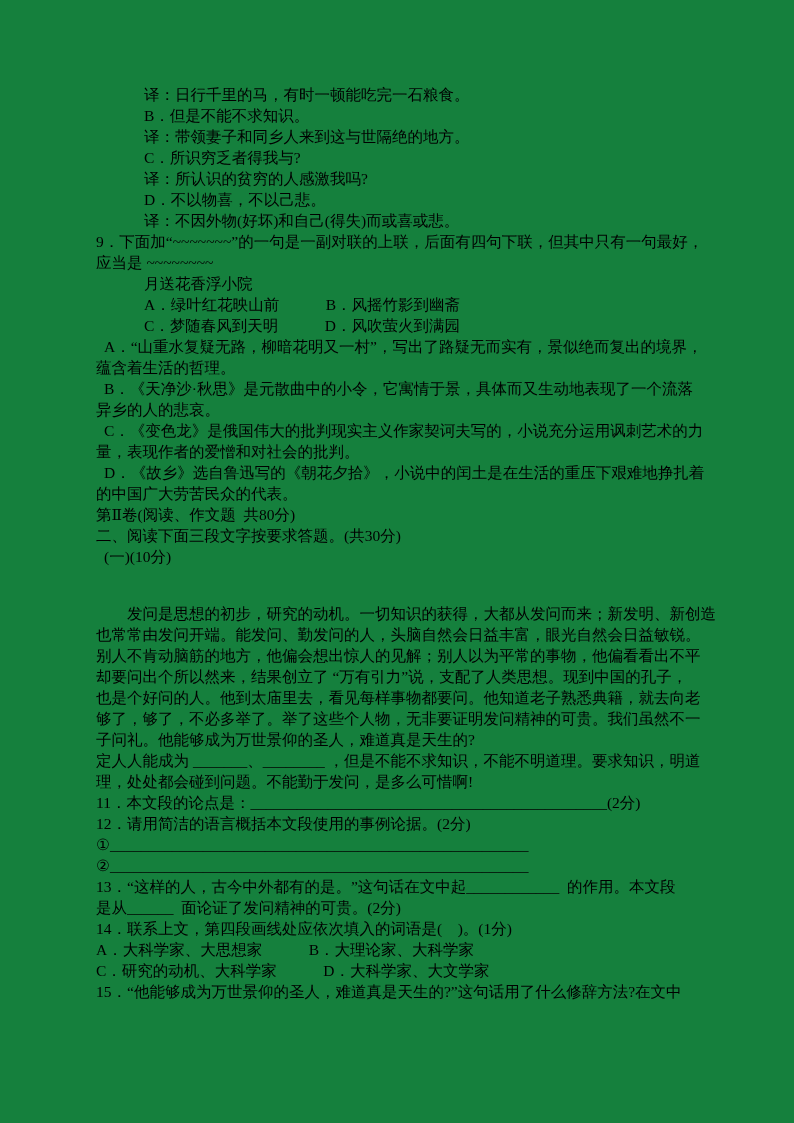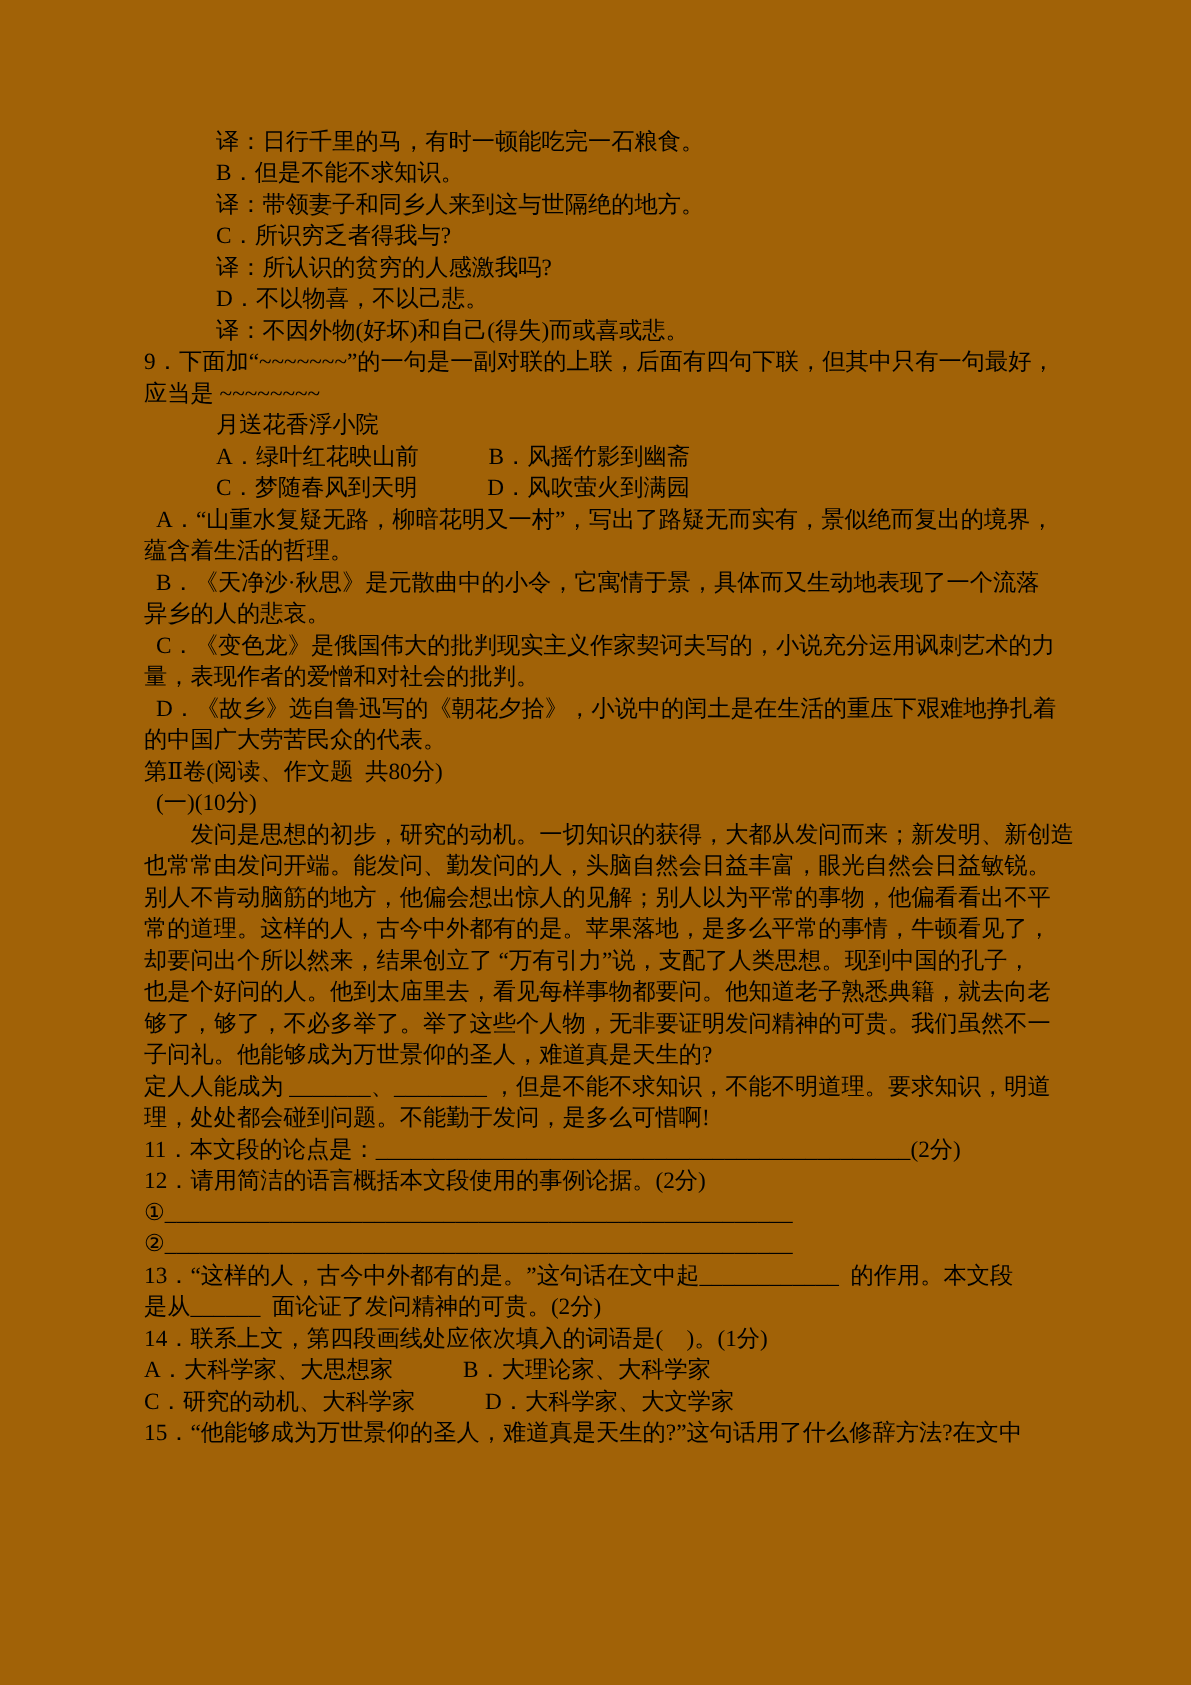--- a/index.html
+++ b/index.html
@@ -14,27 +14,27 @@
     font-family: "Liberation Serif", "DejaVu Serif", serif;
     font-size: 15.5px;
     line-height: 21px;
     padding: 84px 88px 0 96px;
     overflow: hidden;
   }
   .doc-lines { width: 100%; }
   .line { white-space: pre; letter-spacing: 0; }
   .indent-0 { padding-left: 0; }
   .indent-1 { padding-left: 8px; }
-  .indent-2 { padding-left: 31px; }
+  .indent-2 { padding-left: 31px; margin-top: 36px; }
   .indent-3 { padding-left: 48px; }
 </style>
 </head>
 <body>
 
-<div class="page" style="background: #a16207; color: rgb(0, 0, 0);">
+<div class="page" style="background: #15803d; color: rgb(0, 0, 0);">
   <div class="doc-lines">
       <div class="line indent-3">译：日行千里的马，有时一顿能吃完一石粮食。</div>
       <div class="line indent-3">B．但是不能不求知识。</div>
       <div class="line indent-3">译：带领妻子和同乡人来到这与世隔绝的地方。</div>
       <div class="line indent-3">C．所识穷乏者得我与?</div>
       <div class="line indent-3">译：所认识的贫穷的人感激我吗?</div>
       <div class="line indent-3">D．不以物喜，不以己悲。</div>
       <div class="line indent-3">译：不因外物(好坏)和自己(得失)而或喜或悲。</div>
       <div class="line indent-0">9．下面加“~~~~~~~”的一句是一副对联的上联，后面有四句下联，但其中只有一句最好，</div>
       <div class="line indent-0">应当是 ~~~~~~~~</div>
@@ -43,25 +43,25 @@
       <div class="line indent-3">C．梦随春风到天明　　　D．风吹萤火到满园</div>
       <div class="line indent-1">A．“山重水复疑无路，柳暗花明又一村”，写出了路疑无而实有，景似绝而复出的境界，</div>
       <div class="line indent-0">蕴含着生活的哲理。</div>
       <div class="line indent-1">B．《天净沙·秋思》是元散曲中的小令，它寓情于景，具体而又生动地表现了一个流落</div>
       <div class="line indent-0">异乡的人的悲哀。</div>
       <div class="line indent-1">C．《变色龙》是俄国伟大的批判现实主义作家契诃夫写的，小说充分运用讽刺艺术的力</div>
       <div class="line indent-0">量，表现作者的爱憎和对社会的批判。</div>
       <div class="line indent-1">D．《故乡》选自鲁迅写的《朝花夕拾》，小说中的闰土是在生活的重压下艰难地挣扎着</div>
       <div class="line indent-0">的中国广大劳苦民众的代表。</div>
       <div class="line indent-0">第Ⅱ卷(阅读、作文题  共80分)</div>
+      <div class="line indent-0">二、阅读下面三段文字按要求答题。(共30分)</div>
       <div class="line indent-1">(一)(10分)</div>
       <div class="line indent-2">发问是思想的初步，研究的动机。一切知识的获得，大都从发问而来；新发明、新创造</div>
       <div class="line indent-0">也常常由发问开端。能发问、勤发问的人，头脑自然会日益丰富，眼光自然会日益敏锐。</div>
       <div class="line indent-0">别人不肯动脑筋的地方，他偏会想出惊人的见解；别人以为平常的事物，他偏看看出不平</div>
-      <div class="line indent-0">常的道理。这样的人，古今中外都有的是。苹果落地，是多么平常的事情，牛顿看见了，</div>
       <div class="line indent-0">却要问出个所以然来，结果创立了 “万有引力”说，支配了人类思想。现到中国的孔子，</div>
       <div class="line indent-0">也是个好问的人。他到太庙里去，看见每样事物都要问。他知道老子熟悉典籍，就去向老</div>
       <div class="line indent-0">够了，够了，不必多举了。举了这些个人物，无非要证明发问精神的可贵。我们虽然不一</div>
       <div class="line indent-0">子问礼。他能够成为万世景仰的圣人，难道真是天生的?</div>
       <div class="line indent-0">定人人能成为 _______、________ ，但是不能不求知识，不能不明道理。要求知识，明道</div>
       <div class="line indent-0">理，处处都会碰到问题。不能勤于发问，是多么可惜啊!</div>
       <div class="line indent-0">11．本文段的论点是：______________________________________________(2分)</div>
       <div class="line indent-0">12．请用简洁的语言概括本文段使用的事例论据。(2分)</div>
       <div class="line indent-0">①______________________________________________________</div>
       <div class="line indent-0">②______________________________________________________</div>

